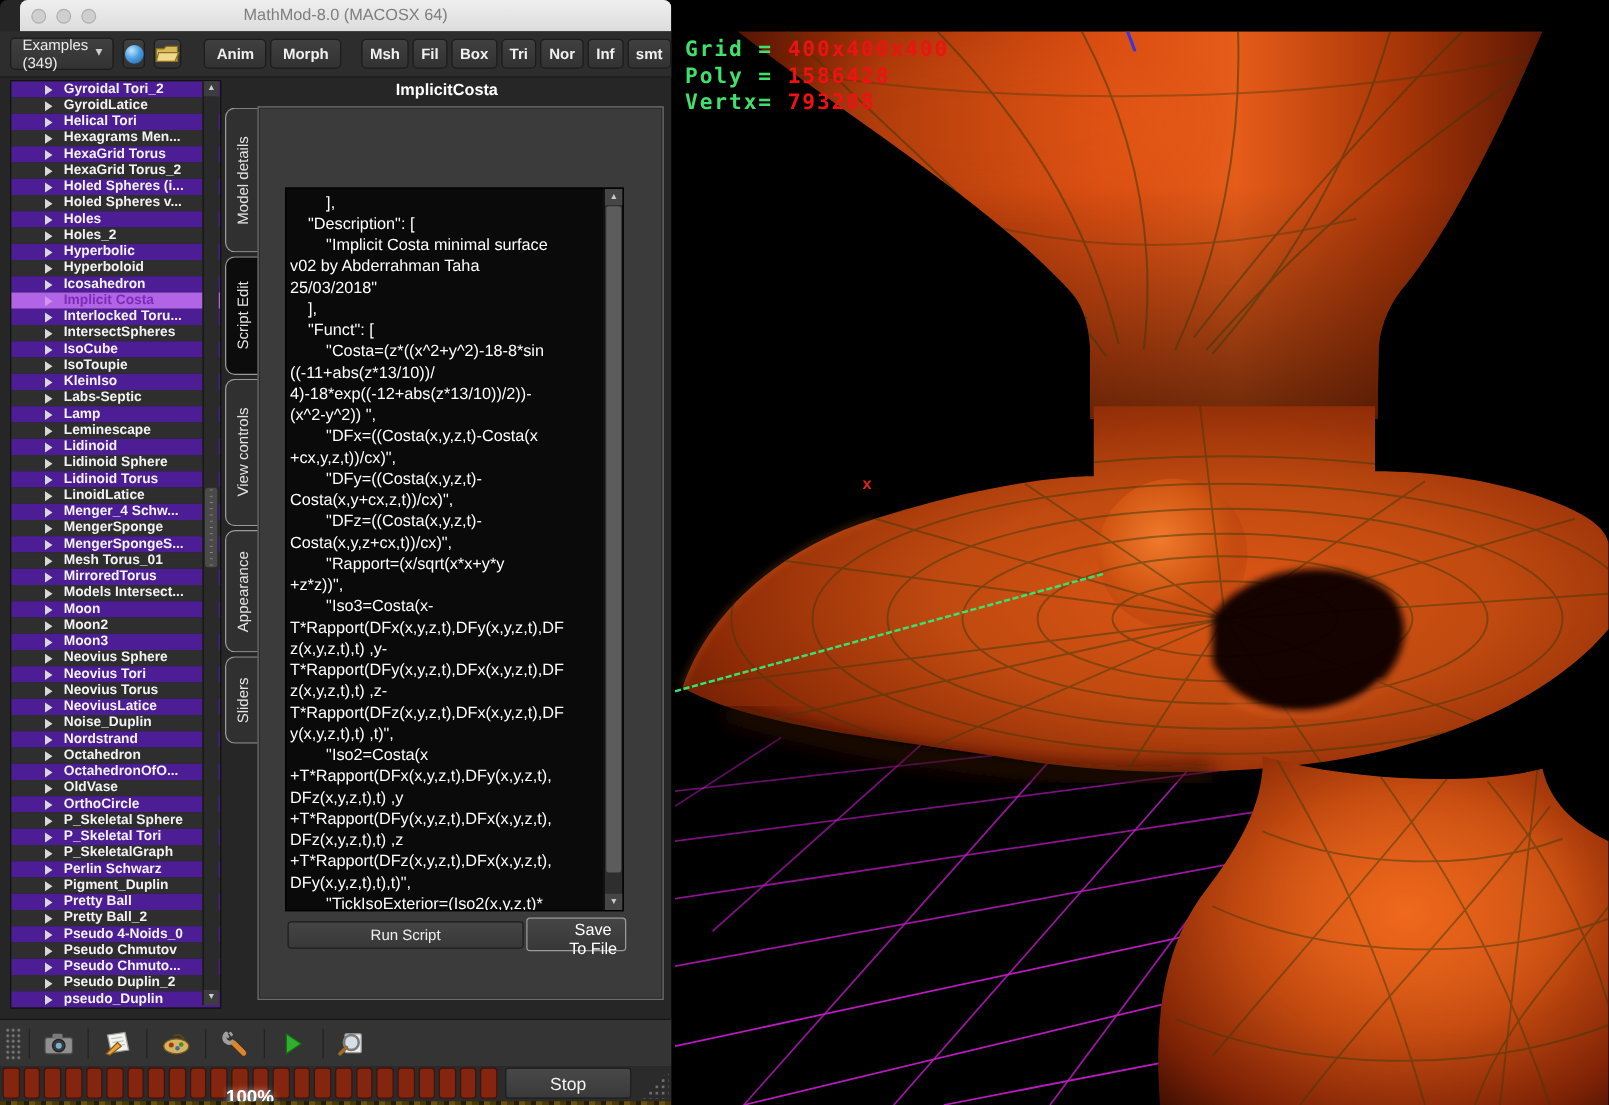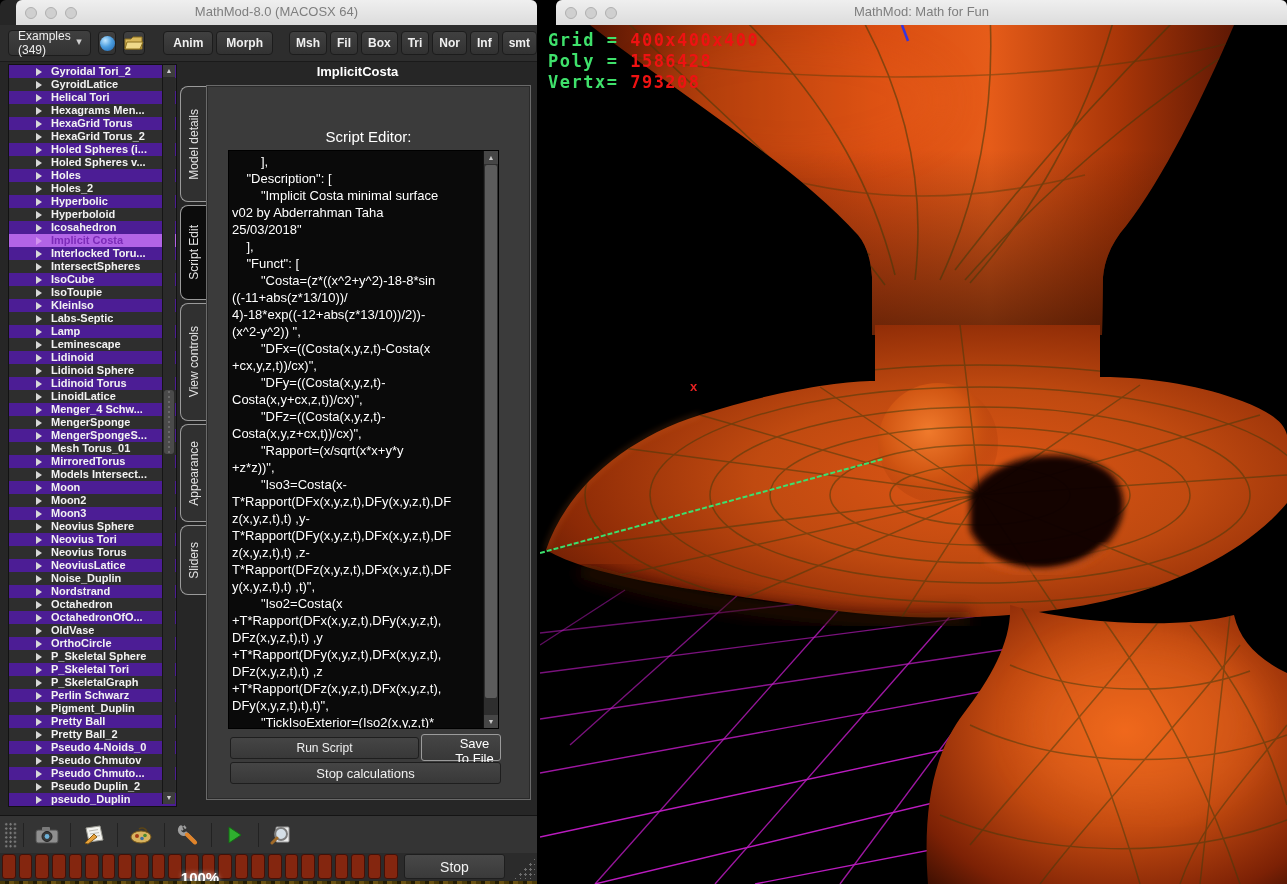--- a/index.html
+++ b/index.html
@@ -382,21 +382,20 @@
       </div>
       <div class="tab">
         <span>Appearance</span>
       </div>
       <div class="tab">
         <span>Sliders</span>
       </div>
     </div>
 
   <div class="panel">
-    <div class="se-label">Script Editor:</div>
     <div class="editor">
       <div class="code" id="codeLines">
           <div>        ],</div>
           <div>    "Description": [</div>
           <div>        "Implicit Costa minimal surface</div>
           <div>v02 by Abderrahman Taha</div>
           <div>25/03/2018"</div>
           <div>    ],</div>
           <div>    "Funct": [</div>
           <div>        "Costa=(z*((x^2+y^2)-18-8*sin</div>
@@ -428,21 +427,20 @@
           <div>        "TickIsoExterior=(Iso2(x,y,z,t)*</div>
         </div>
       <div class="esb">
         <div class="arr up">▲</div>
         <div class="thumb"></div>
         <div class="arr dn">▼</div>
       </div>
     </div>
     <button class="pbtn run">Run Script</button>
     <button class="pbtn save">Save To File</button>
-    <button class="pbtn stopcalc">Stop calculations</button>
   </div>
 
   <div class="btoolbar">
     <div class="grip"></div>
     <div class="vsep"></div>
     <button class="tico">
       <svg width="24" height="18" viewBox="0 0 24 18">
         <rect x="1" y="4" width="22" height="13" rx="2" fill="#8f8f8f" stroke="#4c4c4c"></rect>
         <rect x="7" y="1" width="8" height="4" rx="1" fill="#7a7a7a"></rect>
         <circle cx="12" cy="10.5" r="5" fill="#3a3a3a" stroke="#222"></circle>
@@ -519,26 +517,20 @@
         <div class="blk"></div>
         <div class="pct">100%</div>
     </div>
     <button class="stopbtn">Stop</button>
     <div class="grip2"></div>
   </div>
   <div class="sliver"></div>
 </div>
 
 <div class="win rwin">
-  <div class="titlebar">
-    <span class="tl c1"></span>
-    <span class="tl c2"></span>
-    <span class="tl c3"></span>
-    <div class="wtitle">MathMod: Math for Fun</div>
-  </div>
   <div class="viewport">
     <svg width="747" height="859" viewBox="0 0 747 859">
       <defs>
         <linearGradient id="gTop" x1="0" y1="0" x2="1" y2="0">
           <stop offset="0" stop-color="#571503"></stop>
             <stop offset="0.18" stop-color="#a33408"></stop>
           <stop offset="0.45" stop-color="#d94d12"></stop>
             <stop offset="0.62" stop-color="#e65c19"></stop>
           <stop offset="0.82" stop-color="#a93608"></stop>
             <stop offset="1" stop-color="#5e1804"></stop>

